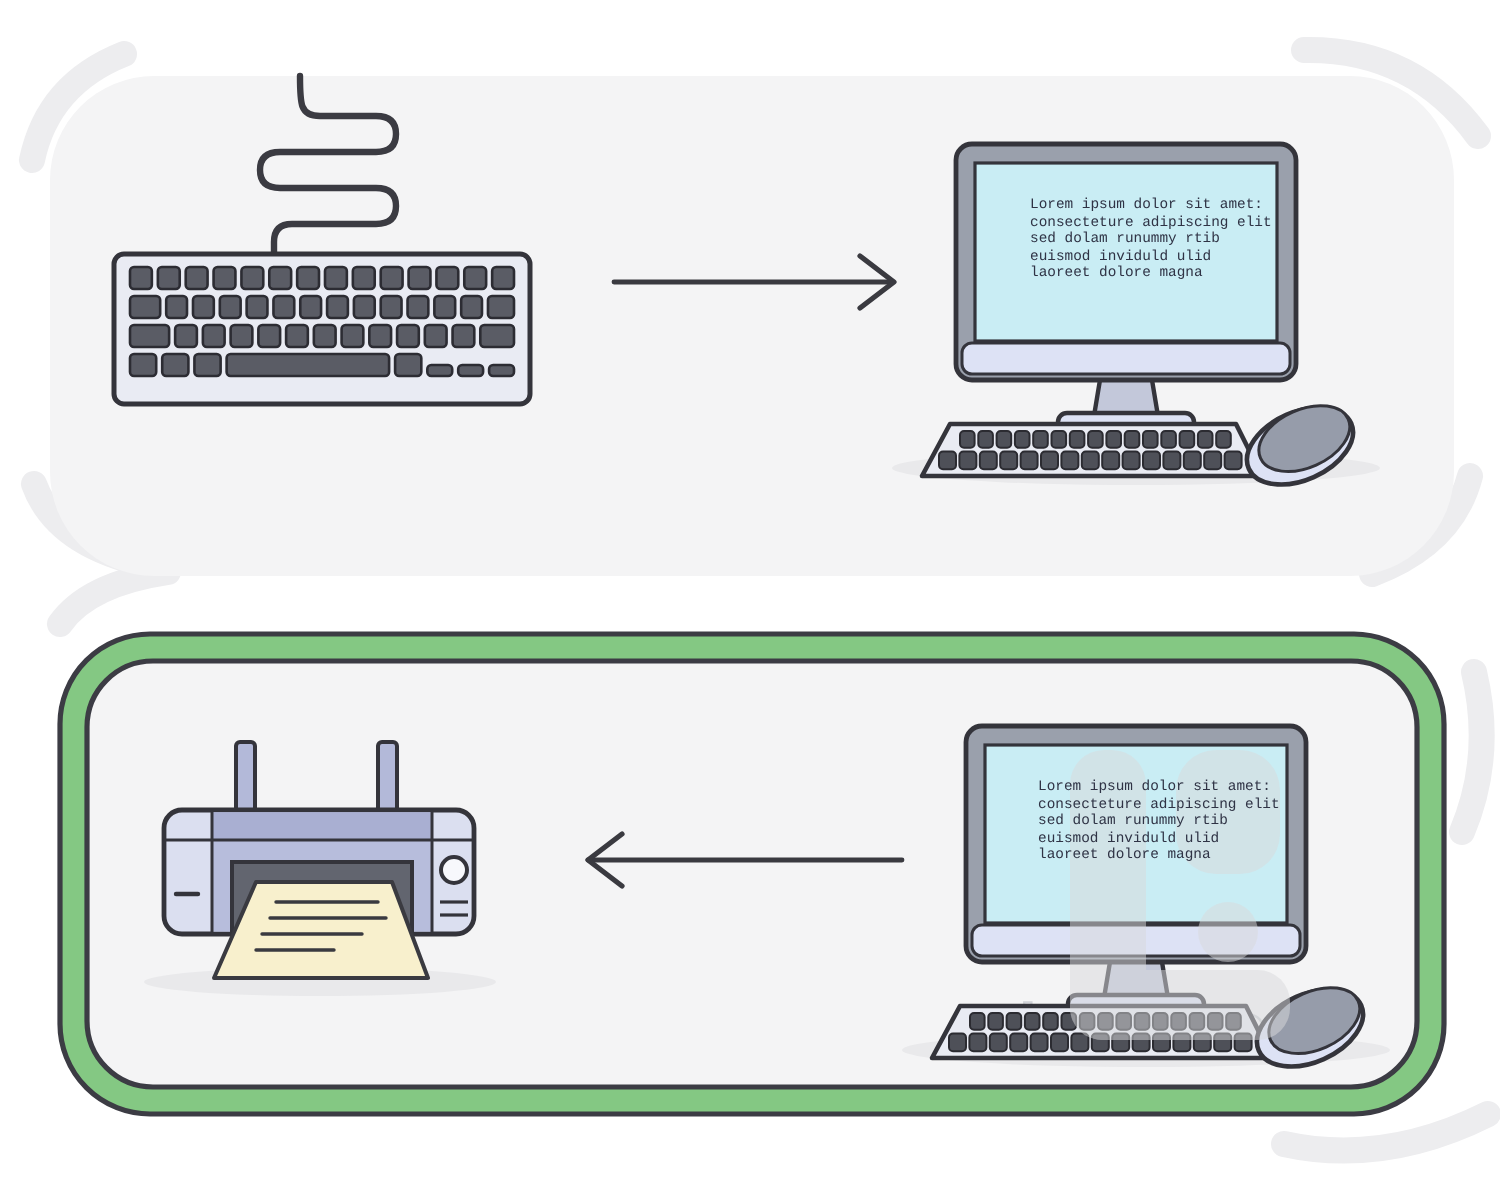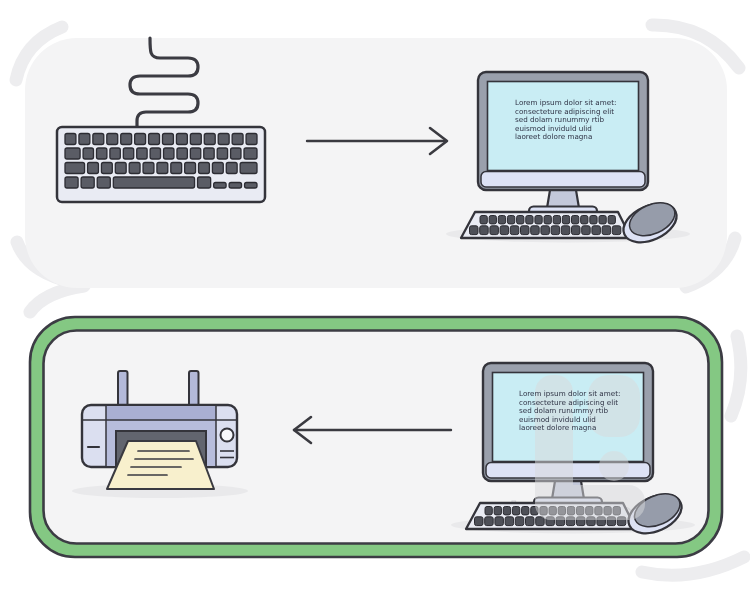--- a/index.html
+++ b/index.html
@@ -3,21 +3,21 @@
 <meta charset="utf-8">
 <style>
   html,body{margin:0;padding:0;background:#ffffff;}
   #stage{position:relative;width:750px;height:600px;background:#ffffff;overflow:hidden;
          font-family:"Liberation Sans",sans-serif;}
   #art{position:absolute;left:0;top:0;}
   .key{fill:#5a5c65;stroke:#2c2c33;stroke-width:1.3;}
   .dkey{fill:#4e5058;stroke:#2b2b31;stroke-width:1;}
   .screen-text{position:absolute;width:110px;font-family:"DejaVu Sans",sans-serif;
     font-size:7.2px;line-height:8.6px;color:#2f3345;letter-spacing:0;}
-  .screen-text div{white-space:nowrap;}
+  .screen-text div{white-space:nowrap;font-family:Liberation Mono, monospace;}
   .st-top{left:515px;top:99px;}
   .st-bottom{left:519px;top:390px;}
 </style>
 </head>
 <body>
 
 <div id="stage">
 
 <svg id="art" width="750" height="600" viewBox="0 0 750 600">
   <defs>

